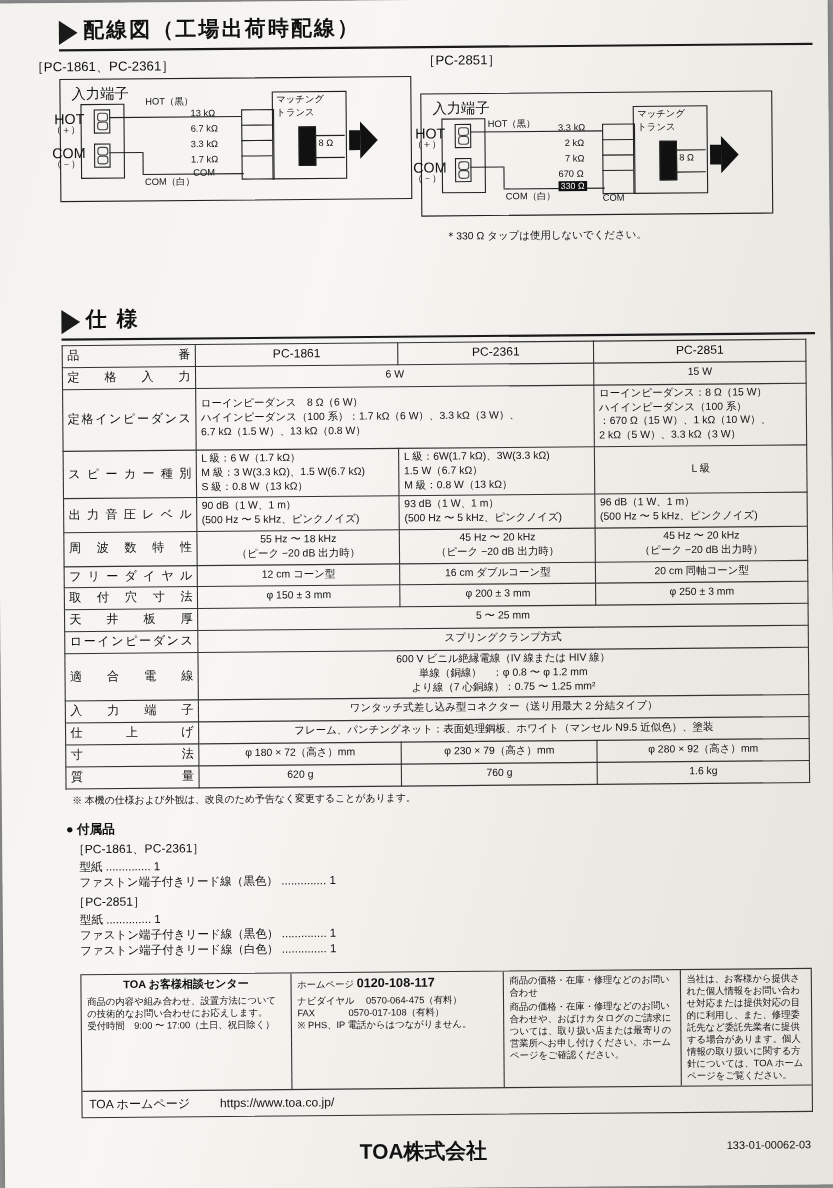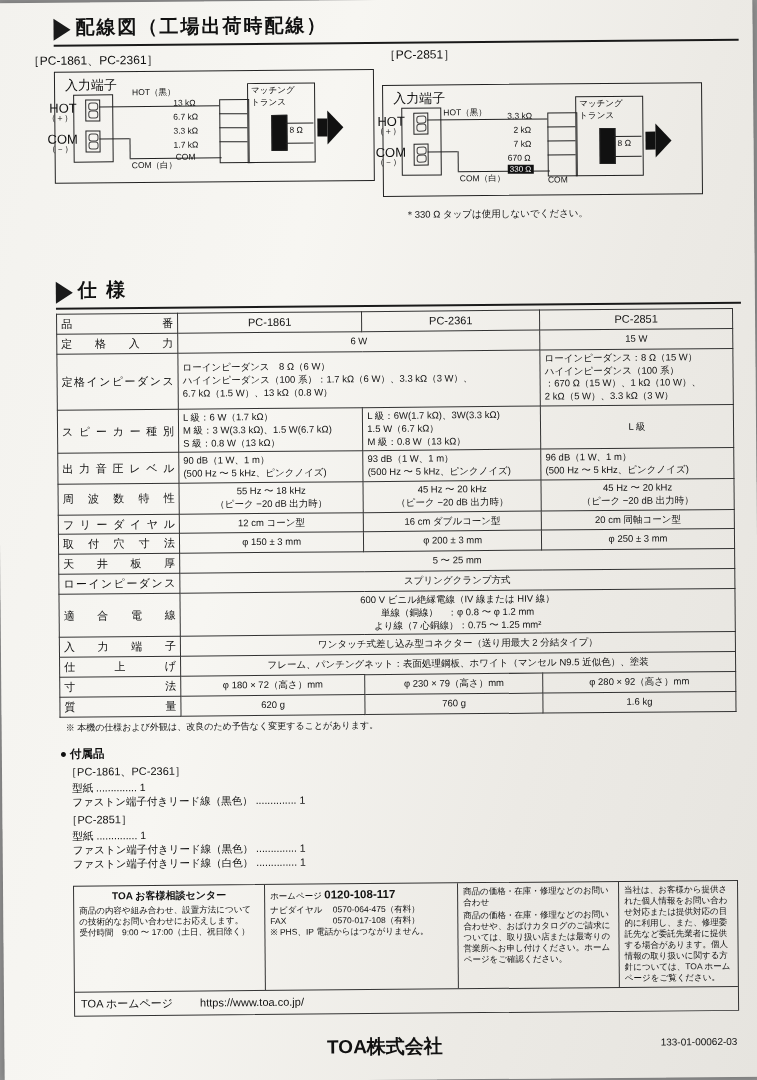--- a/index.html
+++ b/index.html
@@ -320,21 +320,21 @@
         <div class="ft-title">TOA お客様相談センター</div>
         <div style="white-space:pre-line;margin-top:3px;">商品の内容や組み合わせ、設置方法についての技術的なお問い合わせにお応えします。
 受付時間　9:00 〜 17:00（土日、祝日除く）</div>
       </div>
       <div class="fcell f2">
         <div><span>ホームページ</span>
           <span class="ft-big">0120-108-117</span></div>
         <div style="margin-top:2px;"><span>ナビダイヤル</span>
           <span style="margin-left:8px;">0570-064-475（有料）</span></div>
         <div><span>FAX</span>
-          <span style="margin-left:44px;">0570-017-108（有料）</span></div>
+          <span style="margin-left:28px;">0570-017-108（有料）</span></div>
         <div>※ PHS、IP 電話からはつながりません。</div>
       </div>
       <div class="fcell f3">
         <div>商品の価格・在庫・修理などのお問い合わせ</div>
         <div style="margin-top:2px;">商品の価格・在庫・修理などのお問い合わせや、おばけカタログのご請求については、取り扱い店または最寄りの営業所へお申し付けください。ホームページをご確認ください。</div>
       </div>
       <div class="fcell f4">
         <div>当社は、お客様から提供された個人情報をお問い合わせ対応または提供対応の目的に利用し、また、修理委託先など委託先業者に提供する場合があります。個人情報の取り扱いに関する方針については、TOA ホームページをご覧ください。</div>
       </div>
     </div>

